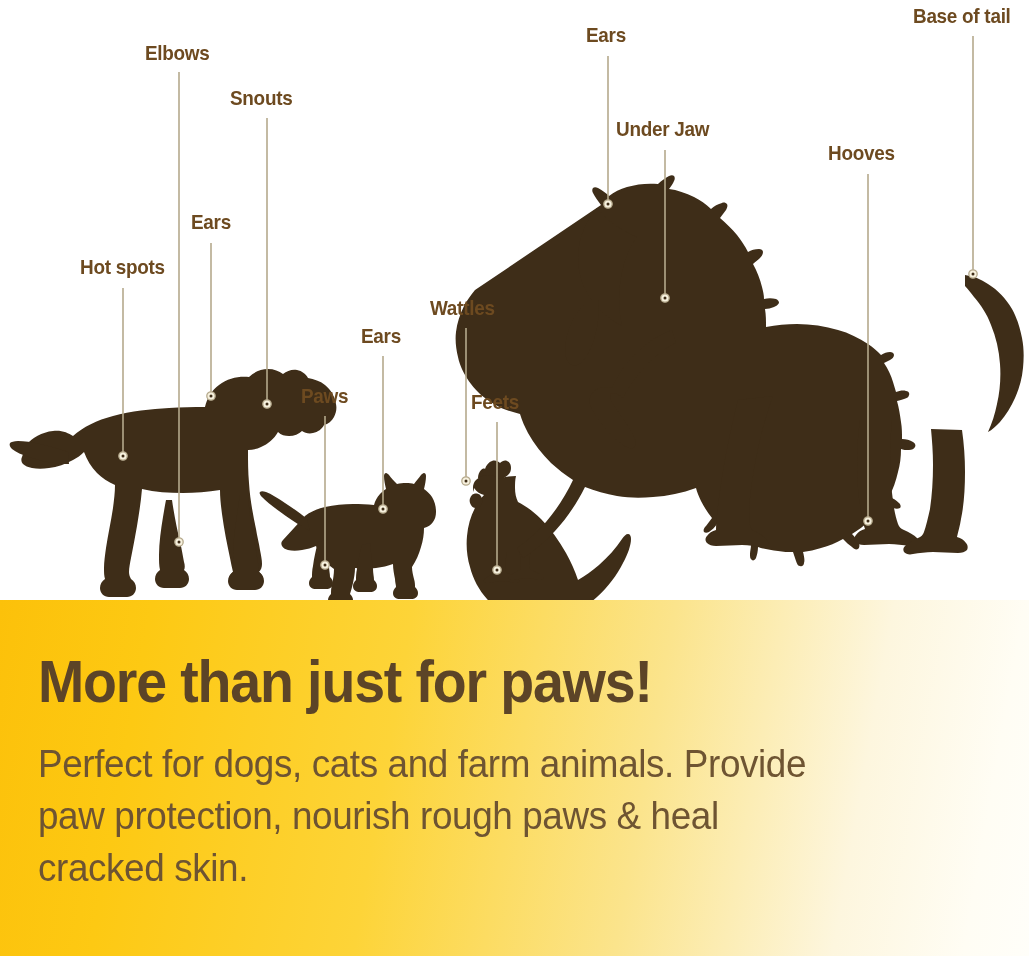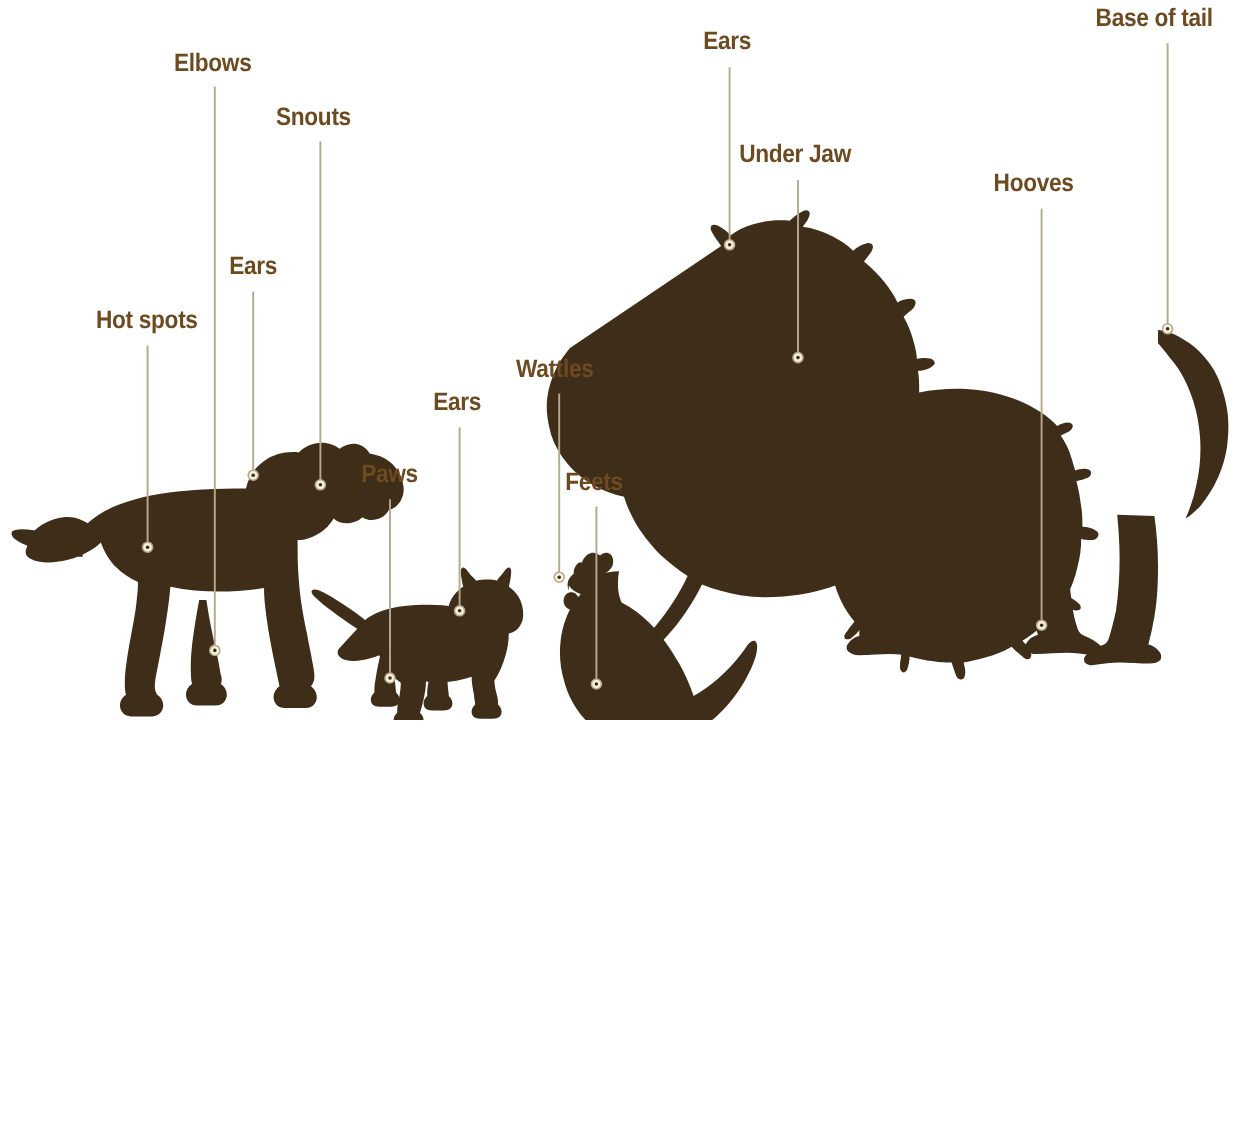--- a/index.html
+++ b/index.html
@@ -377,14 +377,22 @@
         <div class="callout-label" style="left: 361px; top: 325px;">Ears</div>
         <div class="callout-label" style="left: 430px; top: 297px;">Wattles</div>
         <div class="callout-label" style="left: 471px; top: 391px;">Feets</div>
         <div class="callout-label" style="left: 586px; top: 24px;">Ears</div>
         <div class="callout-label" style="left: 616px; top: 118px;">Under Jaw</div>
         <div class="callout-label" style="left: 828px; top: 142px;">Hooves</div>
         <div class="callout-label" style="left: 913px; top: 5px;">Base of tail</div>
       </div>
   </div>
 
+  <div id="copy-panel">
+    <div id="headline">More than just for paws!</div>
+    <div id="subcopy">
+        <span class="copy-line">Perfect for dogs, cats and farm animals. Provide</span>
+        <span class="copy-line">paw protection, nourish rough paws &amp; heal</span>
+        <span class="copy-line">cracked skin.</span>
+      </div>
+  </div>
 
 </div>
 
 </body></html>

